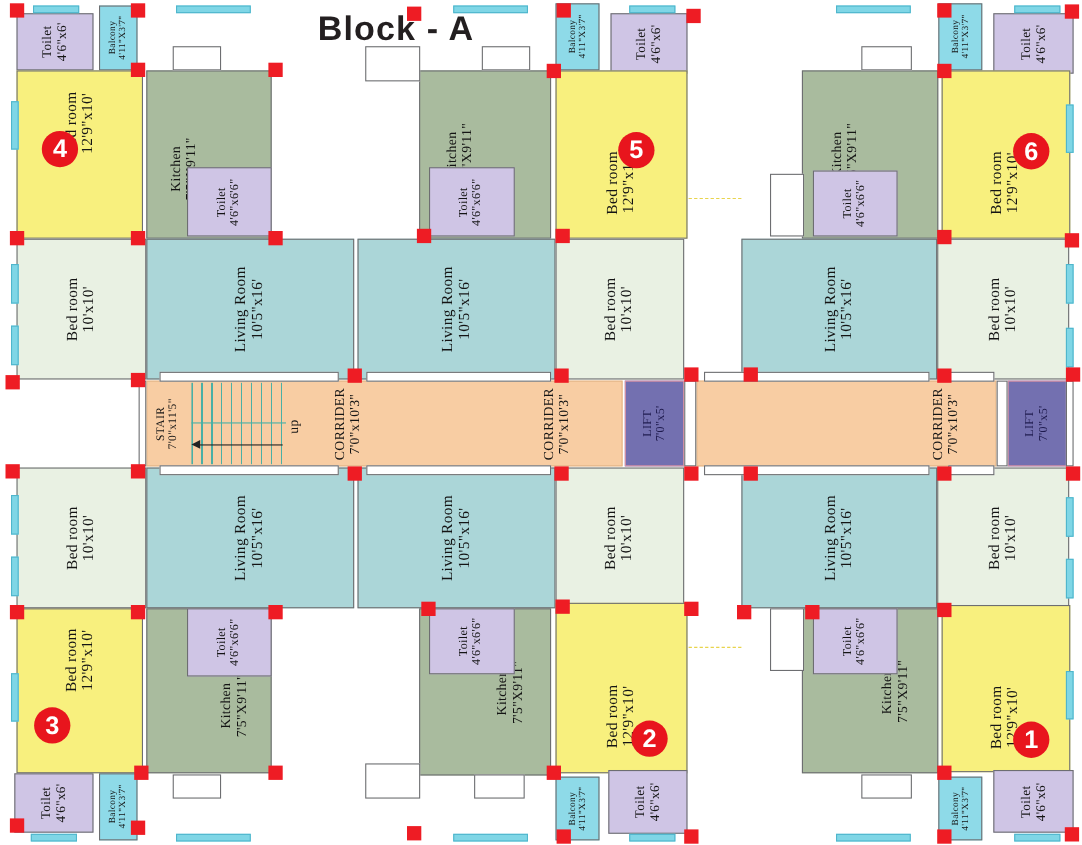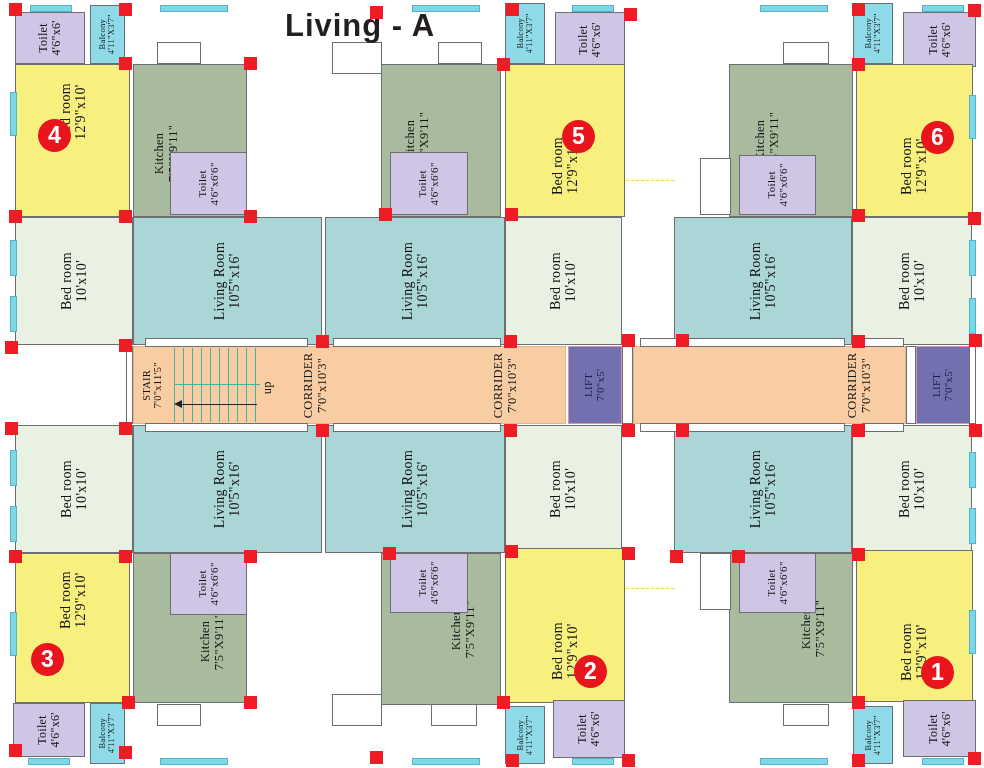--- a/index.html
+++ b/index.html
@@ -41,21 +41,21 @@
   #arrow-line{position:absolute;left:181px;top:404px;width:76px;border-top:1.3px solid #222;z-index:4;}
   #arrow-head{position:absolute;left:174px;top:400px;width:0;height:0;border-top:4.5px solid transparent;
           border-bottom:4.5px solid transparent;border-right:8px solid #222;z-index:4;}
   .liftlab{color:#1f1b4e;}
 </style>
 </head>
 <body>
 
 <div id="plan">
 
-  <div id="title">Living - A</div>
+  <div id="title">Block - A</div>
 
   <div class="room toi" style="left:15px;top:12px;width:70px;height:52px">
     <div class="vlab f12">
         <span>Toilet</span>
         <span>4'6"x6'</span>
       </div>
   </div>
   <div class="room bal" style="left:90px;top:5px;width:35px;height:59px">
     <div class="vlab f8">
         <span>Balcony</span>

